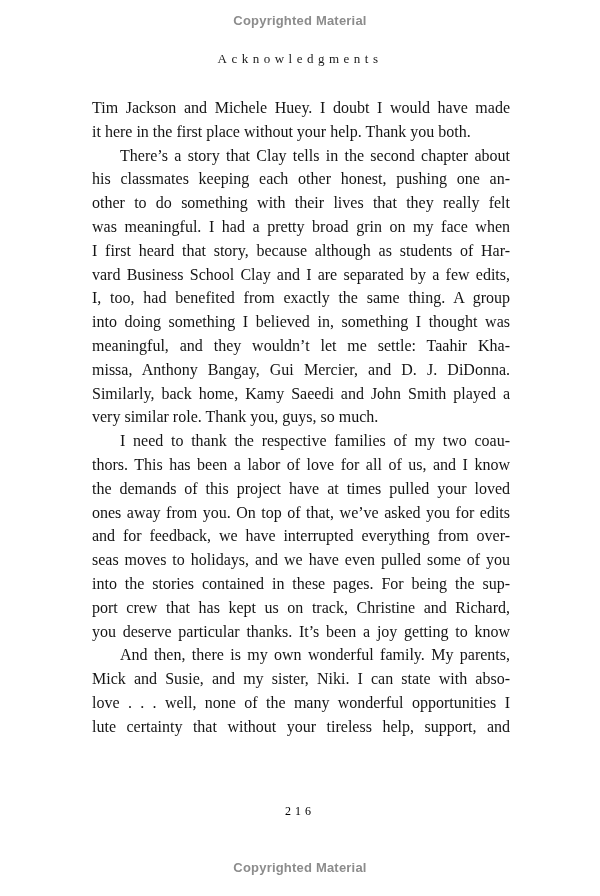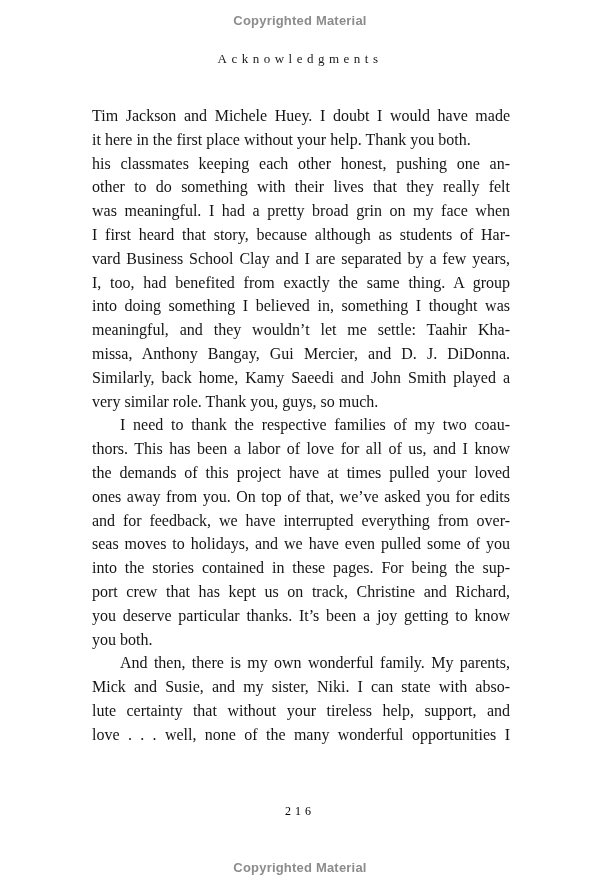--- a/index.html
+++ b/index.html
@@ -31,21 +31,21 @@
     left: 0;
     width: 100%;
     text-align: center;
     font-size: 13px;
     letter-spacing: 4.5px;
     color: #1a1a1a;
   }
   .body-text {
     position: absolute;
     left: 92px;
-    top: 104px;
+    top: 96px;
     width: 418px;
     font-size: 16px;
     color: #141414;
   }
   .line {
     height: 23.8px;
     line-height: 23.8px;
     text-align: justify;
     text-align-last: justify;
     white-space: normal;
@@ -73,43 +73,43 @@
 <body>
 
 <div class="page">
   <div class="copyright top">Copyrighted Material</div>
 
   <div class="heading">Acknowledgments</div>
 
   <div class="body-text">
       <div class="line">Tim Jackson and Michele Huey. I doubt I would have made</div>
       <div class="line last">it here in the first place without your help. Thank you both.</div>
+      <div class="line indent">There’s a story that Clay tells in the second chapter about</div>
       <div class="line">his classmates keeping each other honest, pushing one an-</div>
       <div class="line">other to do something with their lives that they really felt</div>
       <div class="line">was meaningful. I had a pretty broad grin on my face when</div>
       <div class="line">I first heard that story, because although as students of Har-</div>
-      <div class="line">vard Business School Clay and I are separated by a few years,</div>
+      <div class="line">vard Business School Clay and I are separated by a few edits,</div>
       <div class="line">I, too, had benefited from exactly the same thing. A group</div>
       <div class="line">into doing something I believed in, something I thought was</div>
       <div class="line">meaningful, and they wouldn’t let me settle: Taahir Kha-</div>
       <div class="line">missa, Anthony Bangay, Gui Mercier, and D. J. DiDonna.</div>
       <div class="line">Similarly, back home, Kamy Saeedi and John Smith played a</div>
       <div class="line last">very similar role. Thank you, guys, so much.</div>
       <div class="line indent">I need to thank the respective families of my two coau-</div>
       <div class="line">thors. This has been a labor of love for all of us, and I know</div>
       <div class="line">the demands of this project have at times pulled your loved</div>
       <div class="line">ones away from you. On top of that, we’ve asked you for edits</div>
       <div class="line">and for feedback, we have interrupted everything from over-</div>
       <div class="line">seas moves to holidays, and we have even pulled some of you</div>
       <div class="line">into the stories contained in these pages. For being the sup-</div>
       <div class="line">port crew that has kept us on track, Christine and Richard,</div>
       <div class="line">you deserve particular thanks. It’s been a joy getting to know</div>
-      <div class="line last">you both.</div>
       <div class="line indent">And then, there is my own wonderful family. My parents,</div>
       <div class="line">Mick and Susie, and my sister, Niki. I can state with abso-</div>
+      <div class="line">love . . . well, none of the many wonderful opportunities I</div>
       <div class="line">lute certainty that without your tireless help, support, and</div>
-      <div class="line">love . . . well, none of the many wonderful opportunities I</div>
     </div>
 
   <div class="page-number">216</div>
 
   <div class="copyright bottom">Copyrighted Material</div>
 </div>
 
 </body></html>

